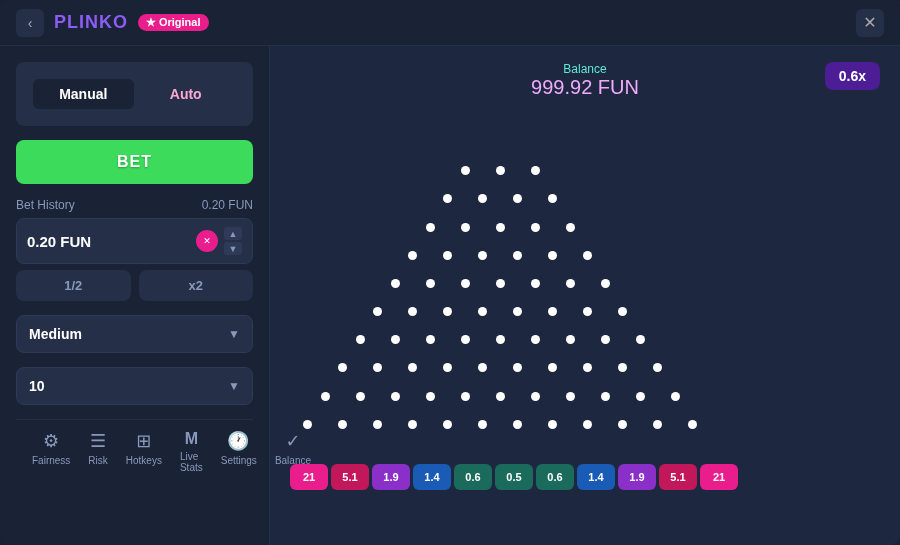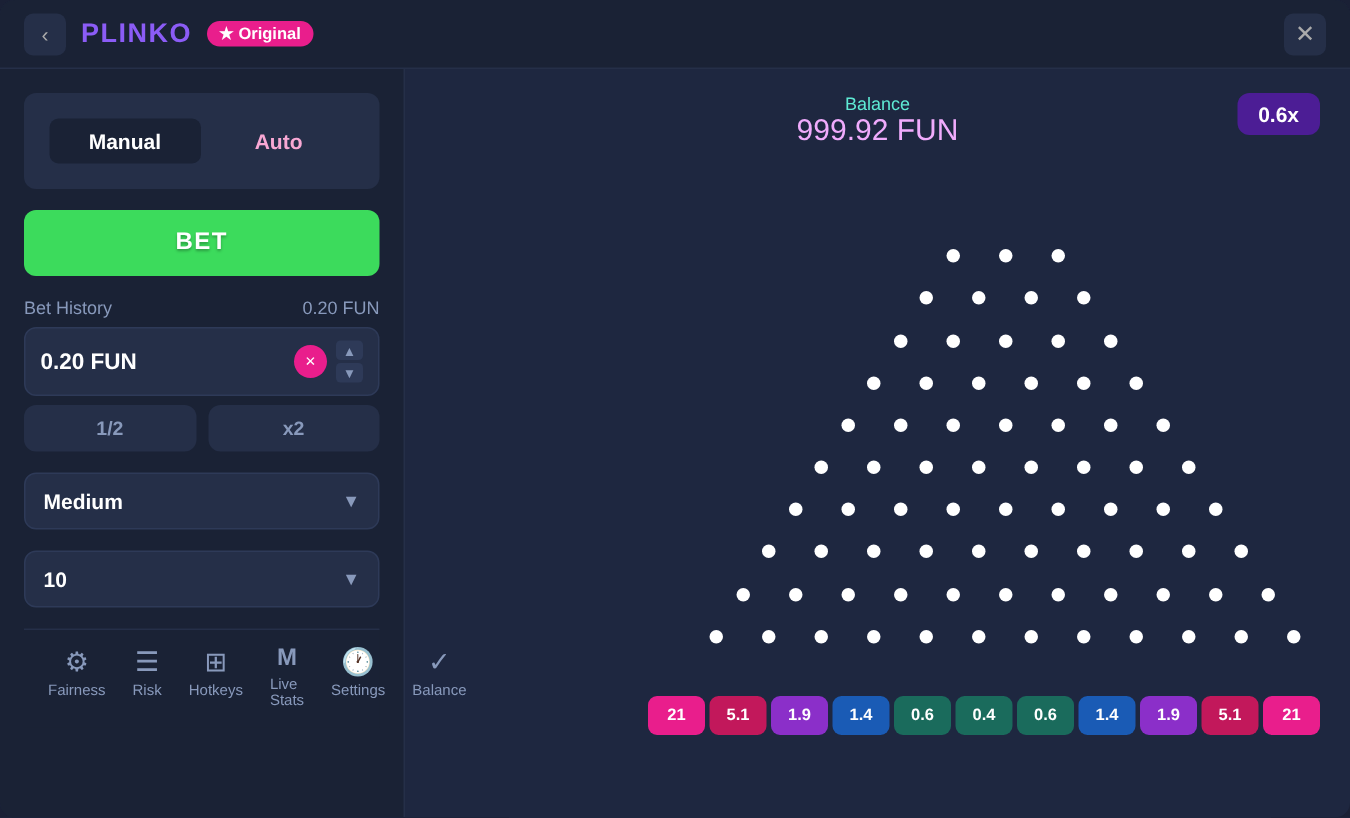--- a/index.html
+++ b/index.html
@@ -246,21 +246,21 @@
       padding: 6px 14px;
       font-size: 14px;
       font-weight: 700;
       color: #fff;
     }
     
     .plinko-board {
       flex: 1;
       display: flex;
       flex-direction: column;
-      align-items: flex-end;
+      align-items: flex-start;
       justify-content: center;
       position: relative;
     }
     .pegs-container {
       position: relative;
       width: 420px;
       height: 310px;
     }
     .peg {
       position: absolute;
@@ -457,21 +457,21 @@
             <div class="peg" style="left: 363px; top: 271.818px;"></div>
             <div class="peg" style="left: 398px; top: 271.818px;"></div>
           </div>
 
         <div class="buckets-row" id="buckets-row">
         <div class="bucket" style="background: rgb(233, 30, 140); color: rgb(255, 255, 255);">21</div>
             <div class="bucket" style="background: rgb(194, 24, 91); color: rgb(255, 255, 255);">5.1</div>
             <div class="bucket" style="background: rgb(139, 47, 201); color: rgb(255, 255, 255);">1.9</div>
             <div class="bucket" style="background: rgb(26, 91, 181); color: rgb(255, 255, 255);">1.4</div>
             <div class="bucket" style="background: rgb(26, 107, 92); color: rgb(255, 255, 255);">0.6</div>
-            <div class="bucket" style="background: rgb(26, 107, 92); color: rgb(255, 255, 255);">0.4</div>
+            <div class="bucket" style="background: rgb(26, 107, 92); color: rgb(255, 255, 255);">0.5</div>
             <div class="bucket" style="background: rgb(26, 107, 92); color: rgb(255, 255, 255);">0.6</div>
             <div class="bucket" style="background: rgb(26, 91, 181); color: rgb(255, 255, 255);">1.4</div>
             <div class="bucket" style="background: rgb(139, 47, 201); color: rgb(255, 255, 255);">1.9</div>
             <div class="bucket" style="background: rgb(194, 24, 91); color: rgb(255, 255, 255);">5.1</div>
             <div class="bucket" style="background: rgb(233, 30, 140); color: rgb(255, 255, 255);">21</div>
           </div>
       </div>
     </div>
   </div>
 </div>

